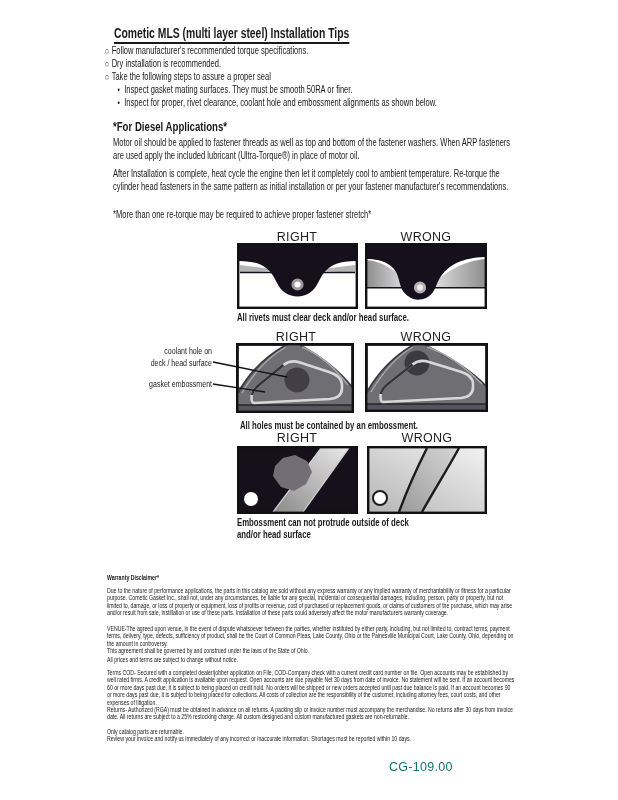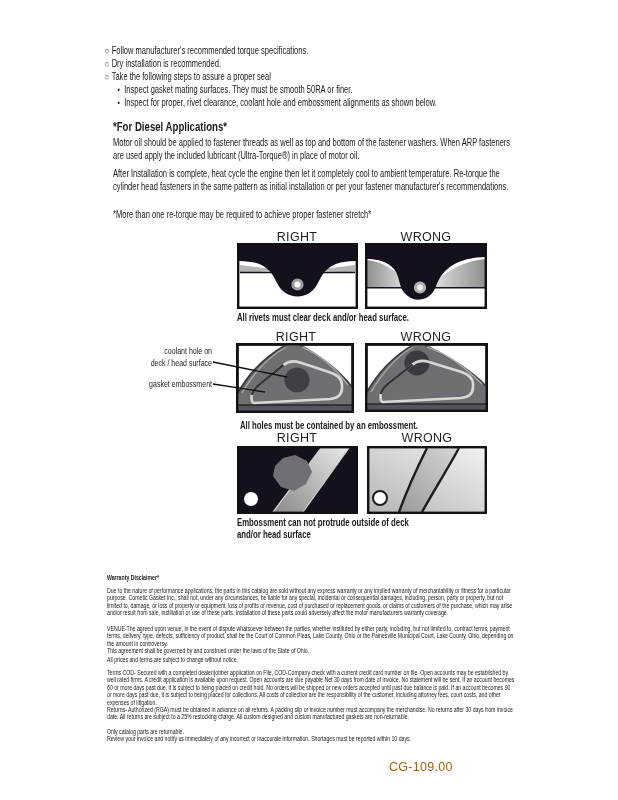--- a/index.html
+++ b/index.html
@@ -16,29 +16,32 @@
   .h2{font-size:13px;font-weight:bold;white-space:nowrap;}
   ul.tips{list-style:none;margin:0;padding:0;font-size:10.2px;line-height:12.9px;white-space:nowrap;}
   ul.tips li{position:relative;padding-left:9px;}
   ul.tips li.sub{margin-left:17px;}
   ul.tips li .mk{position:absolute;left:0;top:0;font-size:9px;}
   .cap{font-size:10.5px;font-weight:bold;white-space:nowrap;}
   .cap2{font-size:10.5px;font-weight:bold;white-space:pre-line;line-height:12px;}
   .figlabel{font-size:9.5px;line-height:11.5px;text-align:right;white-space:pre-line;}
   .legal{font-size:7px;line-height:7.4px;width:551px;}
   .pre{white-space:pre-line;}
-  .footer{font-size:12.5px;letter-spacing:0.3px;color:#a16207;}
+  .footer{font-size:12.5px;letter-spacing:0.3px;color:#0f766e;}
   svg text{font-family:"Liberation Sans",sans-serif;fill:#1f1f1f;font-size:12.5px;
            letter-spacing:0.3px;text-anchor:middle;}
 </style>
 </head>
 <body>
 
 <div class="page">
 
+  <div class="abs" style="left:114px;top:24px;">
+    <span class="title cond">Cometic MLS (multi layer steel) Installation Tips</span>
+  </div>
 
   <ul class="tips abs cond" style="left:105px;top:45px;">
     <li><span class="mk">○</span><span>Follow manufacturer's recommended torque specifications.</span></li>
     <li><span class="mk">○</span><span>Dry installation is recommended.</span></li>
     <li><span class="mk">○</span><span>Take the following steps to assure a proper seal</span></li>
     <li class="sub"><span class="mk">•</span><span>Inspect gasket mating surfaces.  They must be smooth 50RA or finer.</span></li>
     <li class="sub"><span class="mk">•</span><span>Inspect for proper, rivet clearance, coolant hole and embossment alignments as shown below.</span></li>
   </ul>
 
   <div class="abs h2 cond" style="left:113px;top:119px;">*For Diesel Applications*</div>

